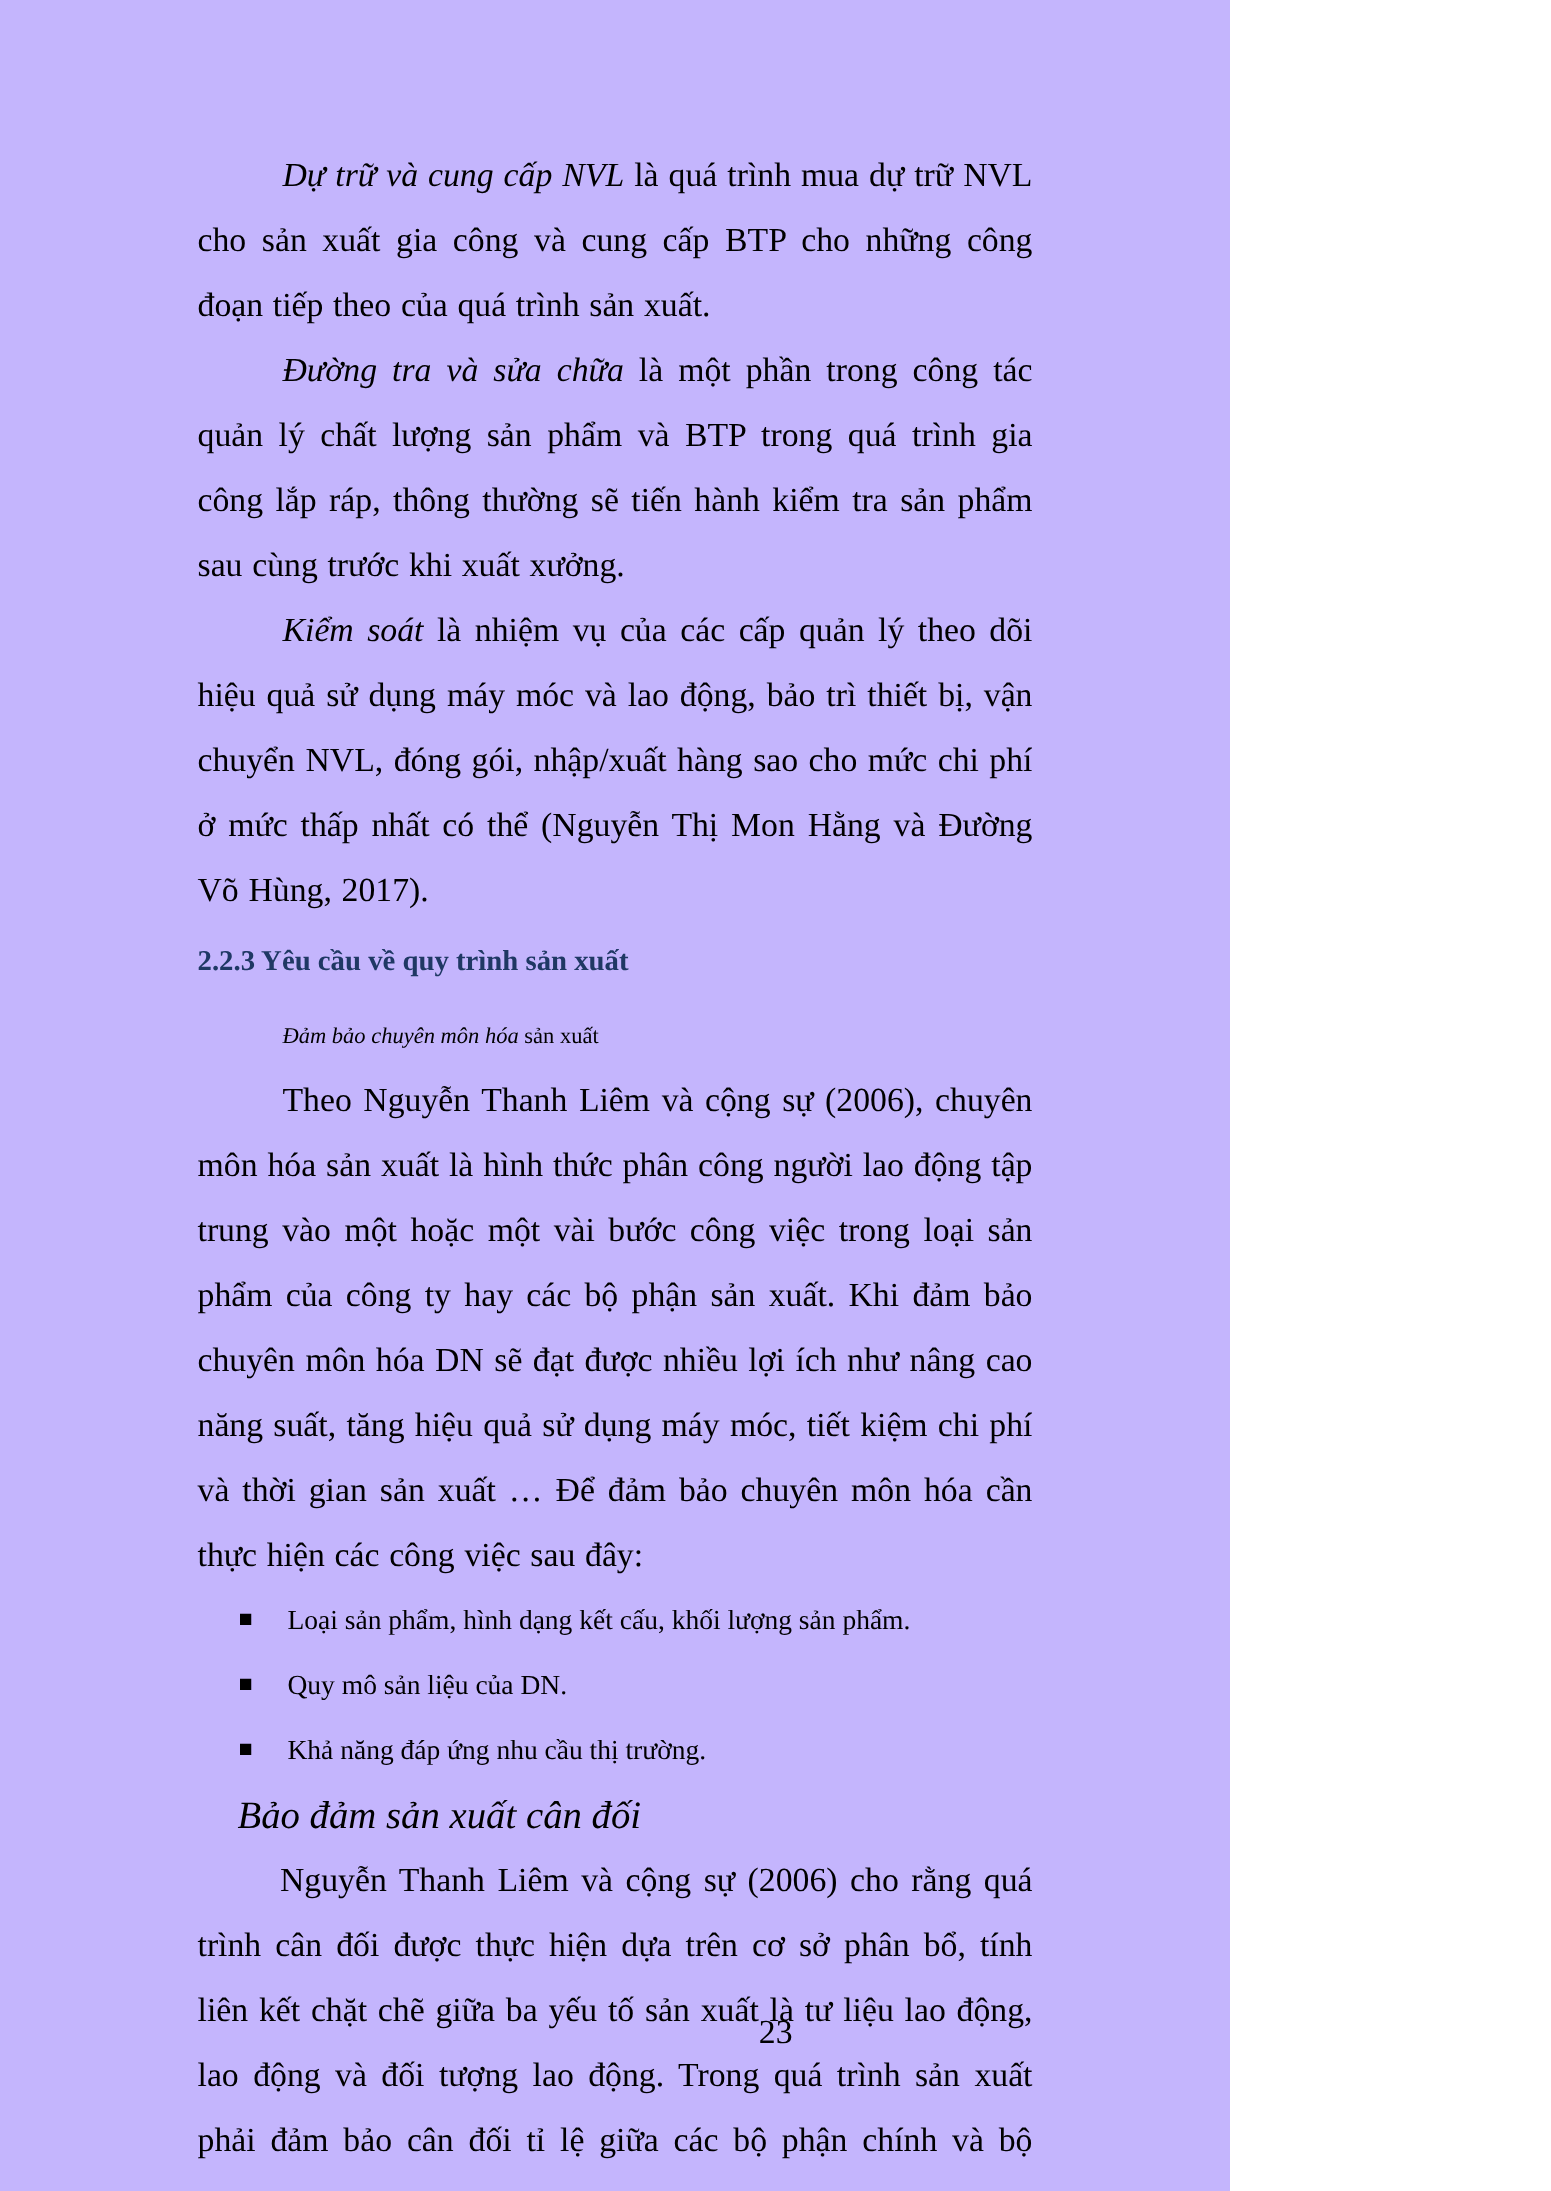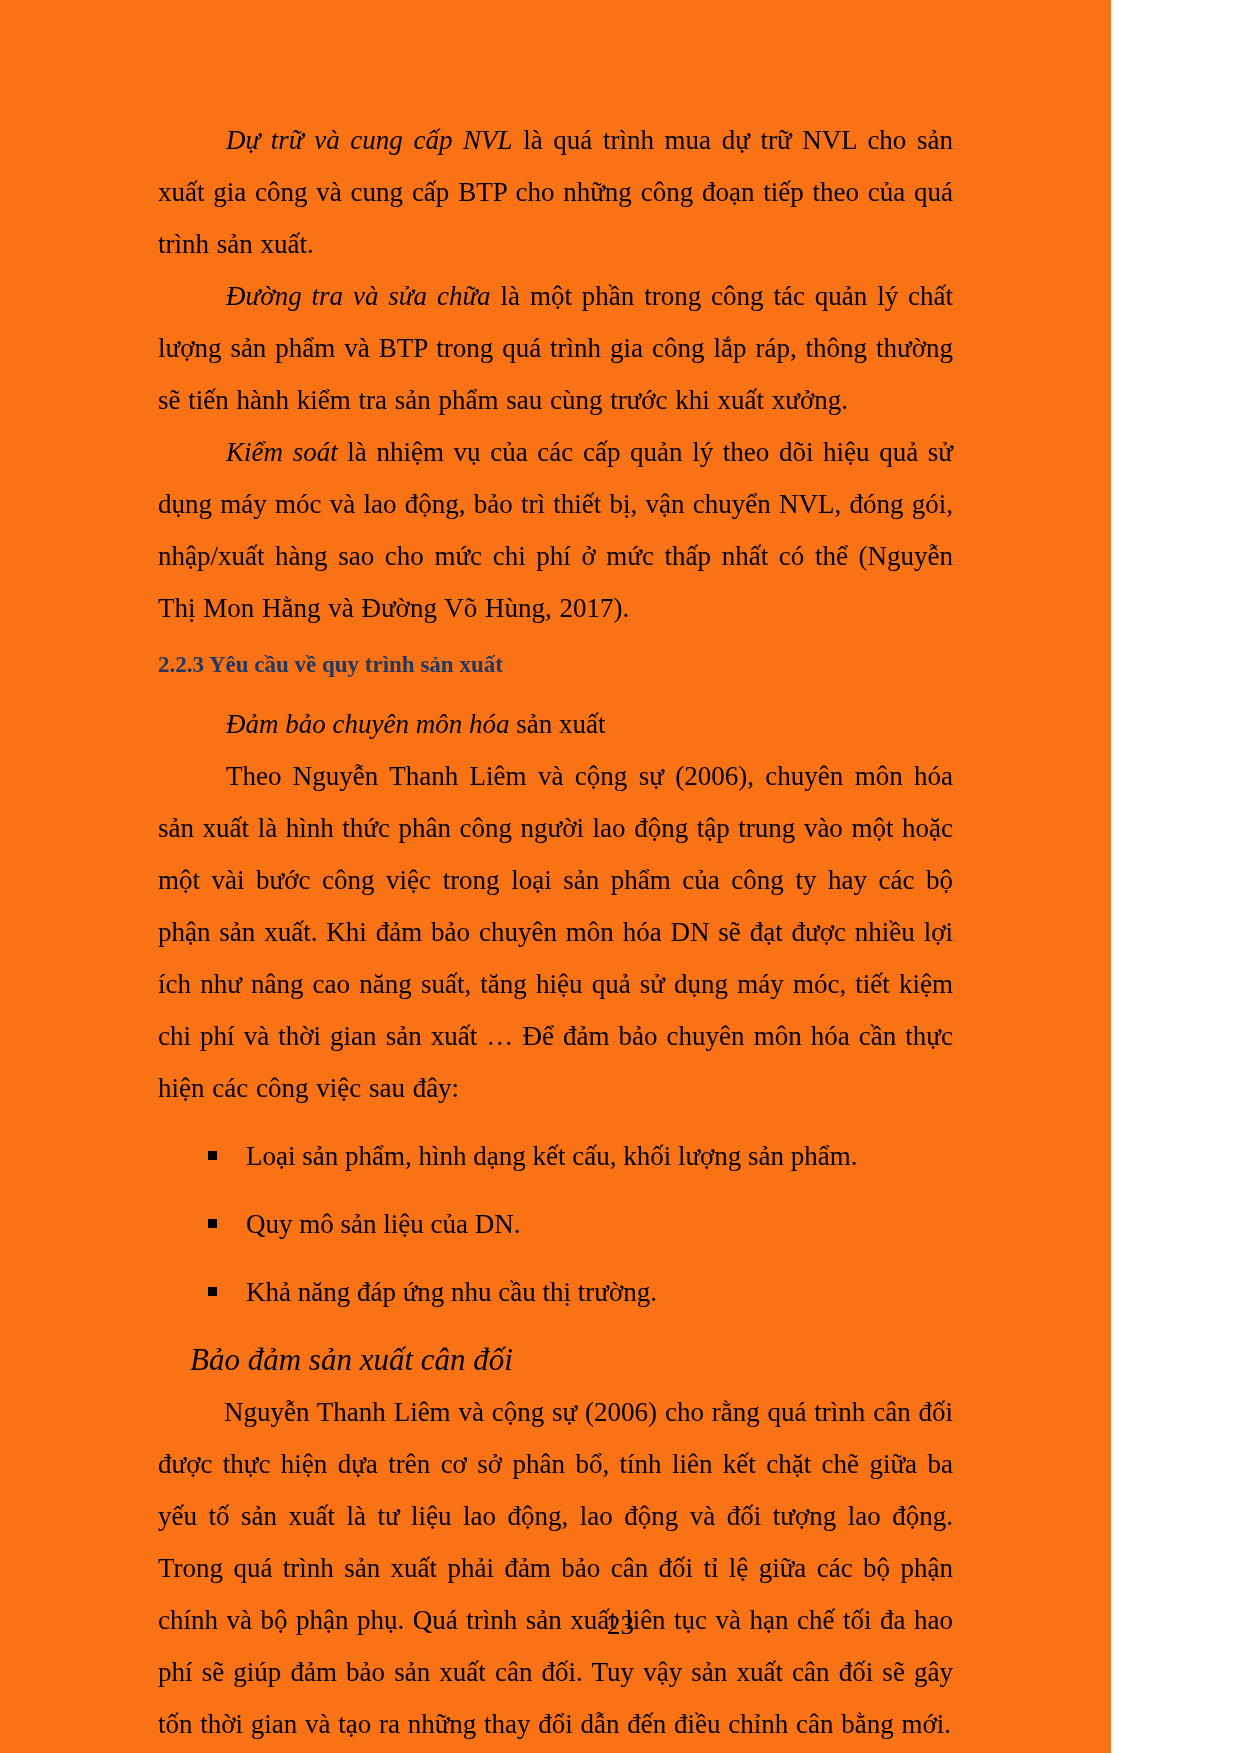--- a/index.html
+++ b/index.html
@@ -10,23 +10,23 @@
   body {
     width: 1241px;
     height: 1753px;
     position: relative;
     font-family: "Liberation Serif", "DejaVu Serif", serif;
     color: #000000;
     overflow: hidden;
   }
   .page {
     position: relative;
-    width: 1111px;
+    width: 984px;
     height: 1753px;
-    background: #f97316;
+    background: #c4b5fd;
     box-sizing: border-box;
     padding: 114px 158px 0 158px;
   }
   .para {
     font-size: 27px;
     line-height: 52px;
     text-align: justify;
     margin: 0;
     text-indent: 68px;
     word-spacing: 1px;
@@ -34,40 +34,40 @@
   .para .lead-italic {
     font-style: italic;
   }
   .section-heading {
     font-size: 23px;
     line-height: 38px;
     font-weight: bold;
     margin: 12px 0 14px 0;
   }
   .subhead {
-    font-size: 27px;
+    font-size: 18px;
     line-height: 52px;
     margin: 0;
     text-indent: 68px;
   }
   .subhead .italic {
     font-style: italic;
   }
   .bullet-list {
     list-style: none;
     margin: 0;
     padding: 0;
   }
   .bullet-list li {
     position: relative;
-    font-size: 27px;
+    font-size: 22px;
     line-height: 52px;
     text-align: justify;
     padding-left: 72px;
-    margin: 16px;
+    margin: 0;
   }
   .bullet-marker {
     position: absolute;
     left: 34px;
     top: 21px;
     width: 9px;
     height: 9px;
     background: #000000;
   }
   .subhead-italic-2 {

